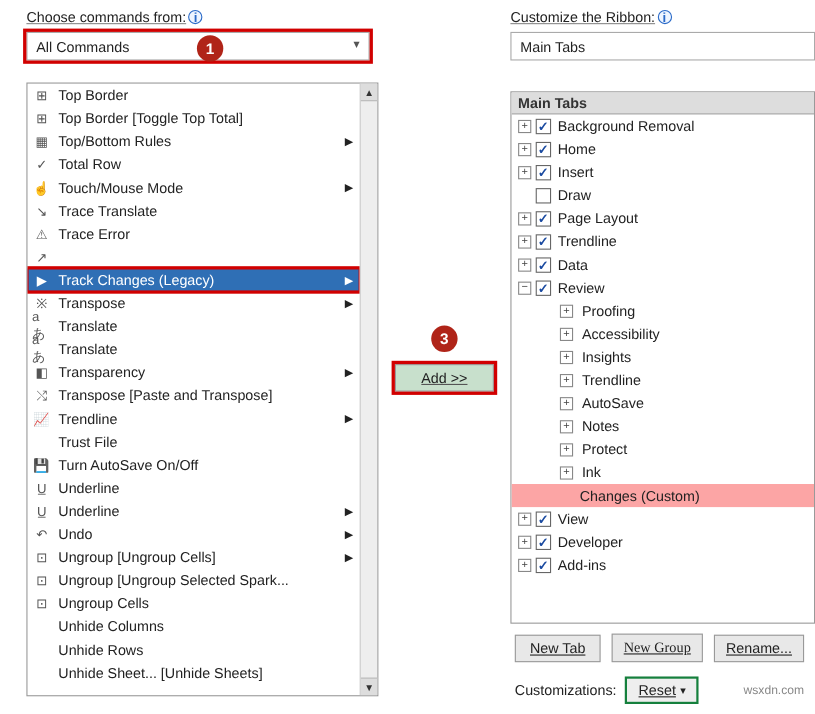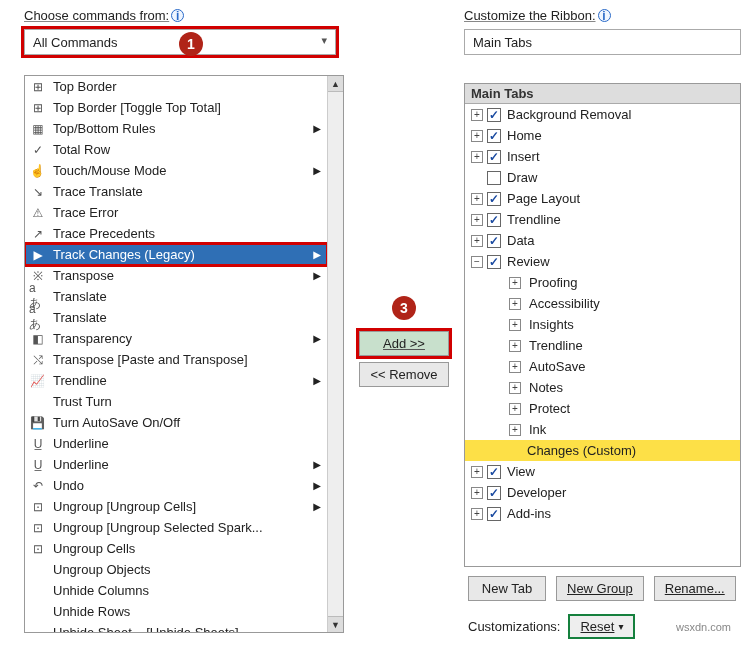--- a/index.html
+++ b/index.html
@@ -28,21 +28,21 @@
   .btn { border:1px solid #999; background:#e8e8e8; padding: 4px 10px; min-width:90px; text-align:center; margin:3px 0; font-size:13px;}
   .btn.primary { background:#c8e0cc;}
   .right-tree { border:1px solid #999; height: 484px; overflow:hidden; background:#fff; margin-top:8px;}
   .tree-title { background:#ddd; font-weight:bold; padding:2px 6px; border-bottom:1px solid #aaa; color:#333;}
   .tree-row { display:flex; align-items:center; height:21px; padding-left:6px; gap:2px; }
   .tree-row .tg { width:12px; height:12px; border:1px solid #888; font-size:10px; line-height:1; display:flex; align-items:center; justify-content:center; color:#444; margin-right:2px;}
   .tree-row .cb { width:14px; height:14px; border:1px solid #666; display:inline-flex; align-items:center; justify-content:center; font-size:12px; color:#225; background:#fff;}
   .tree-row .cb.checked::after{ content:"✓"; color:#1a4aa0; font-weight:bold; line-height:1;}
   .tree-row .lbl { margin-left:4px; }
   .tree-row.sub { padding-left: 44px; }
-  .tree-row.subsel { padding-left: 58px; background:#fde047; width:100%;}
+  .tree-row.subsel { padding-left: 58px; background:#fca5a5; width:100%;}
   .bottom-row { display:flex; gap:10px; margin-top:6px; align-items:center; padding-left:4px;}
   .bottom-row .btn { min-width:78px; }
   .cust-row { display:flex; align-items:center; gap:8px; margin-top:10px; padding-left:4px;}
   .reset-btn { border:2px solid #15803d; background:#eee; padding:3px 10px; display:flex; align-items:center; gap:4px;}
   .site { position:absolute; right:10px; bottom:6px; font-size:11px; color:#888;}
 </style>
 </head>
 <body>
 
 <div class="wrap">
@@ -86,21 +86,20 @@
           <div class="cmd">
             <span class="ic">↘</span>
             <span class="lbl">Trace Translate</span>
           </div>
           <div class="cmd">
             <span class="ic">⚠</span>
             <span class="lbl">Trace Error</span>
           </div>
           <div class="cmd">
             <span class="ic">↗</span>
-            <span class="lbl">Trace Precedents</span>
           </div>
           <div class="cmd selected red-box" style="outline-offset: -1px;">
             <span class="ic">▶</span>
             <span class="lbl">Track Changes (Legacy)</span>
             <span class="sub">▶</span>
           </div>
           <div class="cmd">
             <span class="ic">※</span>
             <span class="lbl">Transpose</span>
             <span class="sub">▶</span>
@@ -122,21 +121,21 @@
             <span class="ic">⤭</span>
             <span class="lbl">Transpose [Paste and Transpose]</span>
           </div>
           <div class="cmd">
             <span class="ic">📈</span>
             <span class="lbl">Trendline</span>
             <span class="sub">▶</span>
           </div>
           <div class="cmd">
             <span class="ic"></span>
-            <span class="lbl">Trust Turn</span>
+            <span class="lbl">Trust File</span>
           </div>
           <div class="cmd">
             <span class="ic">💾</span>
             <span class="lbl">Turn AutoSave On/Off</span>
           </div>
           <div class="cmd">
             <span class="ic">U̲</span>
             <span class="lbl">Underline</span>
           </div>
           <div class="cmd">
@@ -154,24 +153,20 @@
             <span class="lbl">Ungroup [Ungroup Cells]</span>
             <span class="sub">▶</span>
           </div>
           <div class="cmd">
             <span class="ic">⊡</span>
             <span class="lbl">Ungroup [Ungroup Selected Spark...</span>
           </div>
           <div class="cmd">
             <span class="ic">⊡</span>
             <span class="lbl">Ungroup Cells</span>
-          </div>
-          <div class="cmd">
-            <span class="ic"></span>
-            <span class="lbl">Ungroup Objects</span>
           </div>
           <div class="cmd">
             <span class="ic"></span>
             <span class="lbl">Unhide Columns</span>
           </div>
           <div class="cmd">
             <span class="ic"></span>
             <span class="lbl">Unhide Rows</span>
           </div>
           <div class="cmd">
@@ -183,21 +178,20 @@
         <div class="scroll-btn">▲</div>
         <div class="scroll-btn bot">▼</div>
       </div>
     </div>
   </div>
 
   <div class="col-mid" style="position:relative;">
     <div class="callout" style="top:288px;">3</div>
     <div style="position:absolute; top:320px; display:flex; flex-direction:column; align-items:center;">
       <div class="btn primary red-box" style="text-decoration:underline; text-decoration-color:#555;">Add &gt;&gt;</div>
-      <div class="btn">&lt;&lt; Remove</div>
     </div>
   </div>
 
   <div class="col-right" style="position:relative;">
     <div class="hdr">
       <span>Customize the Ribbon:</span>
       <span class="info-icon">i</span>
     </div>
     <div class="dropdown" style="width:100%;">
       <span>Main Tabs</span>
@@ -293,22 +287,22 @@
           </div>
           <div class="tree-row">
             <span class="tg">+</span>
             <span class="cb checked"></span>
             <span class="lbl">Add-ins</span>
           </div>
         </div>
     </div>
 
     <div class="bottom-row">
-      <div class="btn"><span style="">New Tab</span></div>
-      <div class="btn"><span style="text-decoration:underline;">New Group</span></div>
+      <div class="btn"><span style="text-decoration:underline;">New Tab</span></div>
+      <div class="btn"><span style="text-decoration:underline;font-family:Liberation Serif, serif;">New Group</span></div>
       <div class="btn"><span style="text-decoration:underline;">Rename...</span></div>
     </div>
 
     <div class="cust-row">
       <span>Customizations:</span>
       <div class="reset-btn">
         <span style="text-decoration:underline;">Reset</span>
         <span style="font-size:10px;">▾</span>
       </div>
     </div>

